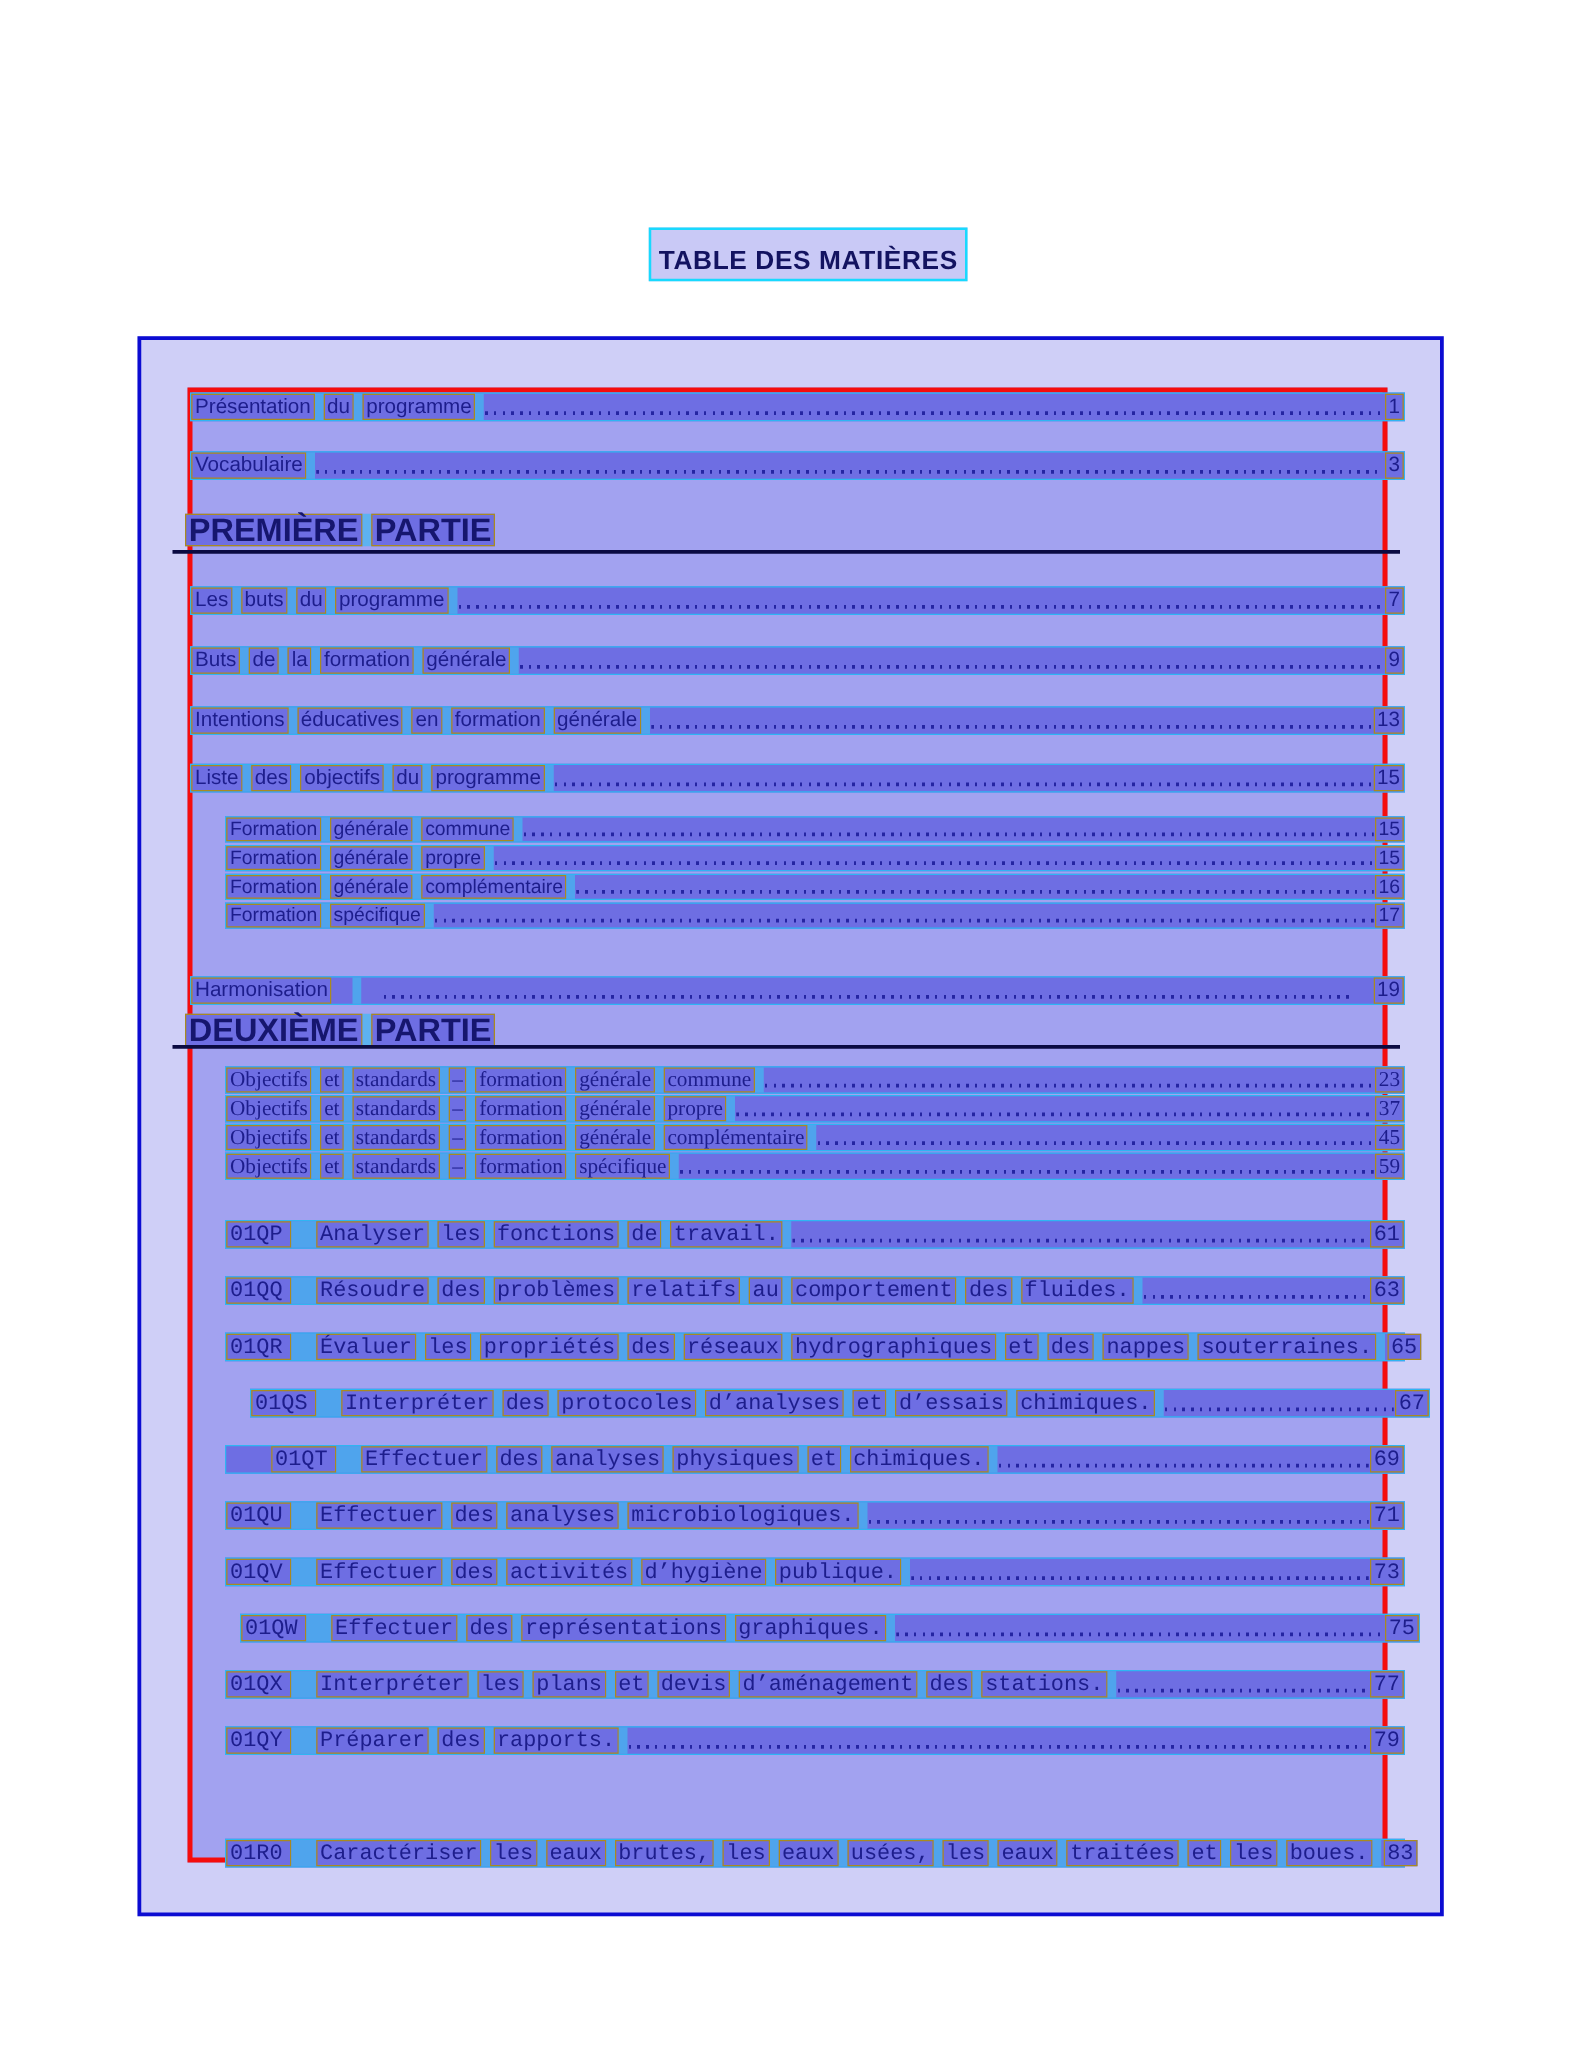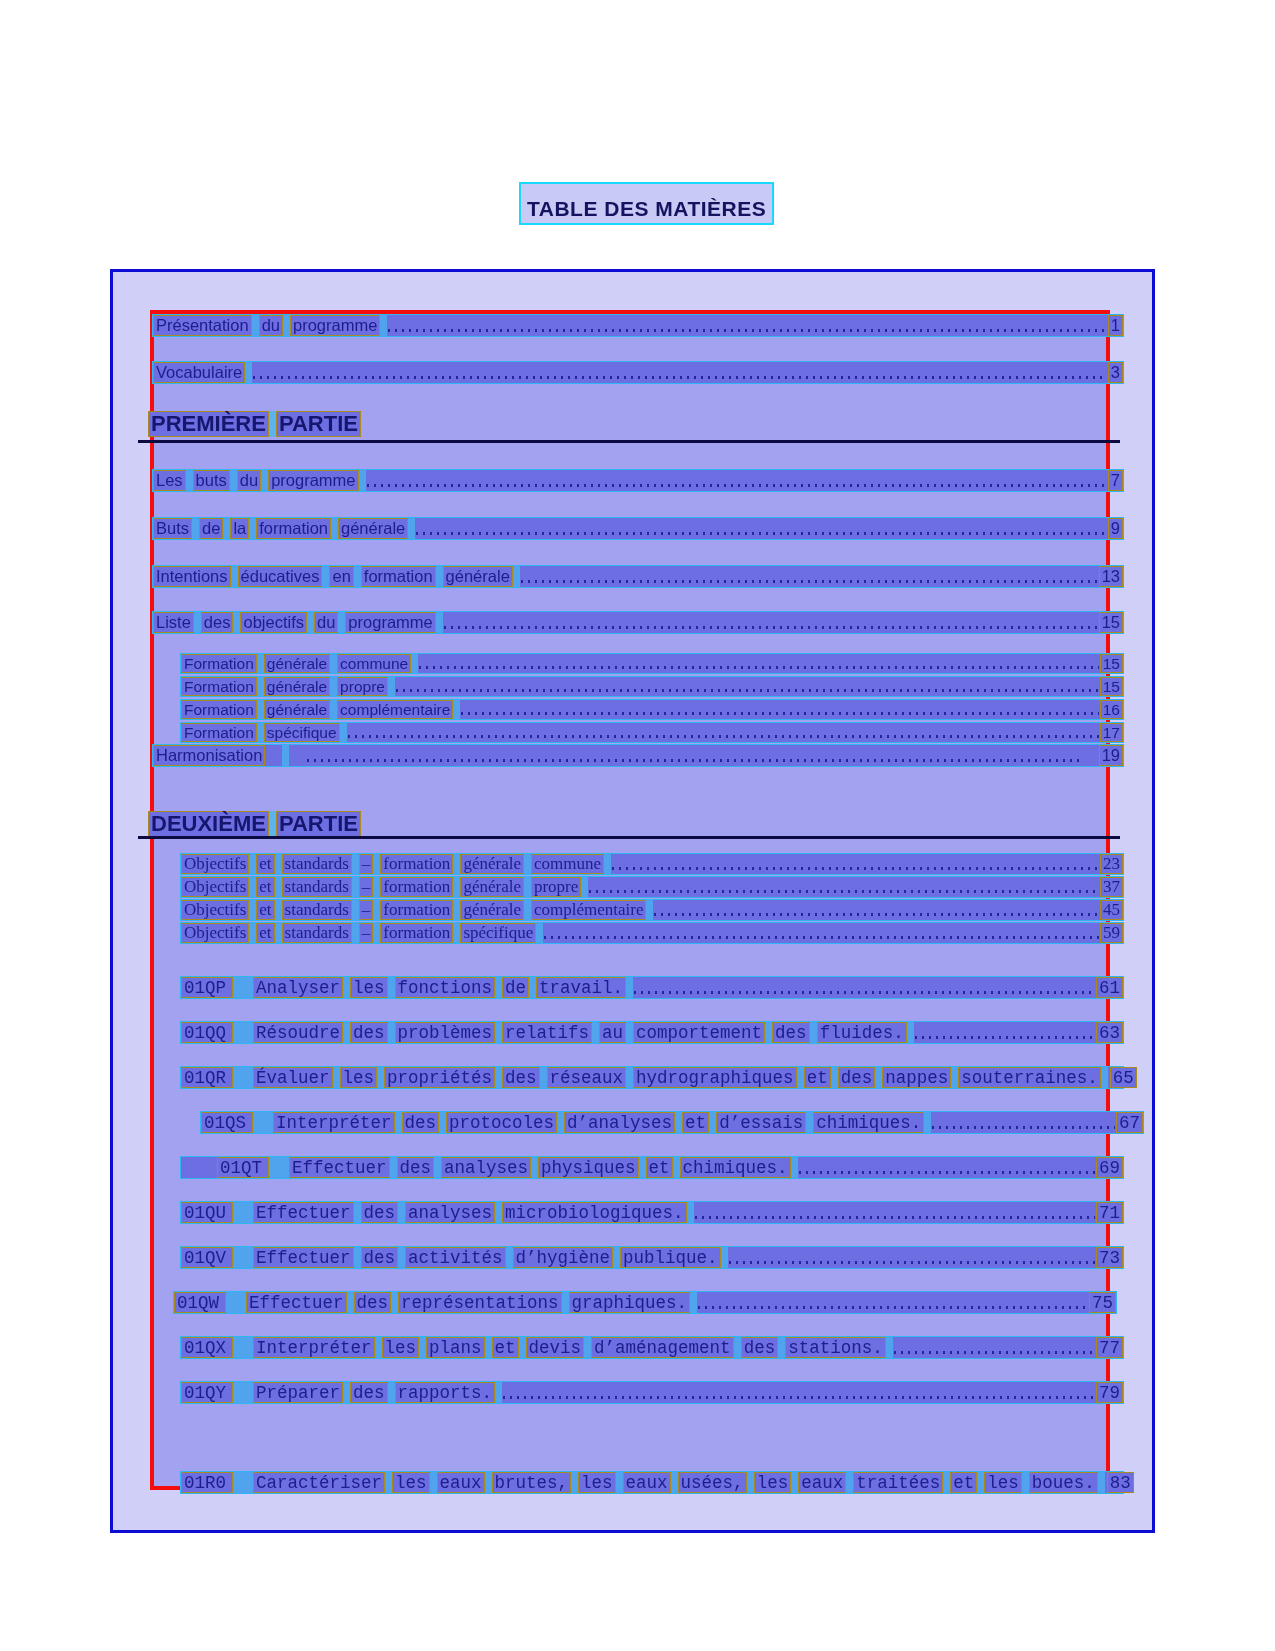--- a/index.html
+++ b/index.html
@@ -24,21 +24,21 @@
   .row{
     position:absolute;display:flex;align-items:center;box-sizing:border-box;
     background:#6e6ee3;border:1px solid #2fb5f2;height:23px;white-space:nowrap;
   }
   .row.sans{font-size:16.5px;}
   .row.sans-sub{font-size:15.5px;height:21px;}
   .row.serif-sub{font-family:"Liberation Serif",serif;font-size:17px;height:22px;}
   .row.code-row{font-family:Liberation Mono, monospace;font-size:17.5px;height:23px;}
   .row.header{
     background:transparent;border:none;height:26px;width:max-content;
-    font-weight:bold;font-size:22px;color:#16166e;
+    font-weight:bold;font-size:26px;color:#16166e;
   }
   .word{
     border:1px solid #a98a20;padding:0 2px;height:100%;box-sizing:border-box;
     display:flex;align-items:center;
   }
   .header .word{background:#6e6ee3;}
   .word.code{min-width:52px;}
   .space{
     width:7px;height:100%;background:rgba(69,183,240,.75);flex:0 0 auto;
   }
@@ -169,21 +169,21 @@
         <span class="page">16</span>
       </div>
       <div class="row sans-sub" style="top: 408px; left: 26px; width: calc(100% - 8px);">
         <span class="word">Formation</span>
         <span class="space"></span>
         <span class="word">spécifique</span>
         <span class="space"></span>
         <span class="leader"></span>
         <span class="page">17</span>
       </div>
-      <div class="row sans" style="top: 430px; left: -2px; width: calc(100% + 20px); gap: 17px;">
+      <div class="row sans" style="top: 467px; left: -2px; width: calc(100% + 20px); gap: 17px;">
         <span class="word">Harmonisation</span>
         <span class="space"></span>
         <span class="leader"></span>
         <span class="page">19</span>
       </div>
       <div class="row header" style="top: 497px; left: -6px;">
         <span class="word">DEUXIÈME</span>
         <span class="space"></span>
         <span class="word">PARTIE</span>
       </div>
@@ -383,21 +383,21 @@
         <span class="space"></span>
         <span class="word">activités</span>
         <span class="space"></span>
         <span class="word">d’hygiène</span>
         <span class="space"></span>
         <span class="word">publique.</span>
         <span class="space"></span>
         <span class="leader"></span>
         <span class="page">73</span>
       </div>
-      <div class="row code-row" style="top: 977px; left: 19px; width: calc(100% - 8px);">
+      <div class="row code-row" style="top: 977px; left: 38px; width: calc(100% - 8px);">
         <span class="word code">01QW</span>
         <span class="space wide"></span>
         <span class="word">Effectuer</span>
         <span class="space"></span>
         <span class="word">des</span>
         <span class="space"></span>
         <span class="word">représentations</span>
         <span class="space"></span>
         <span class="word">graphiques.</span>
         <span class="space"></span>

